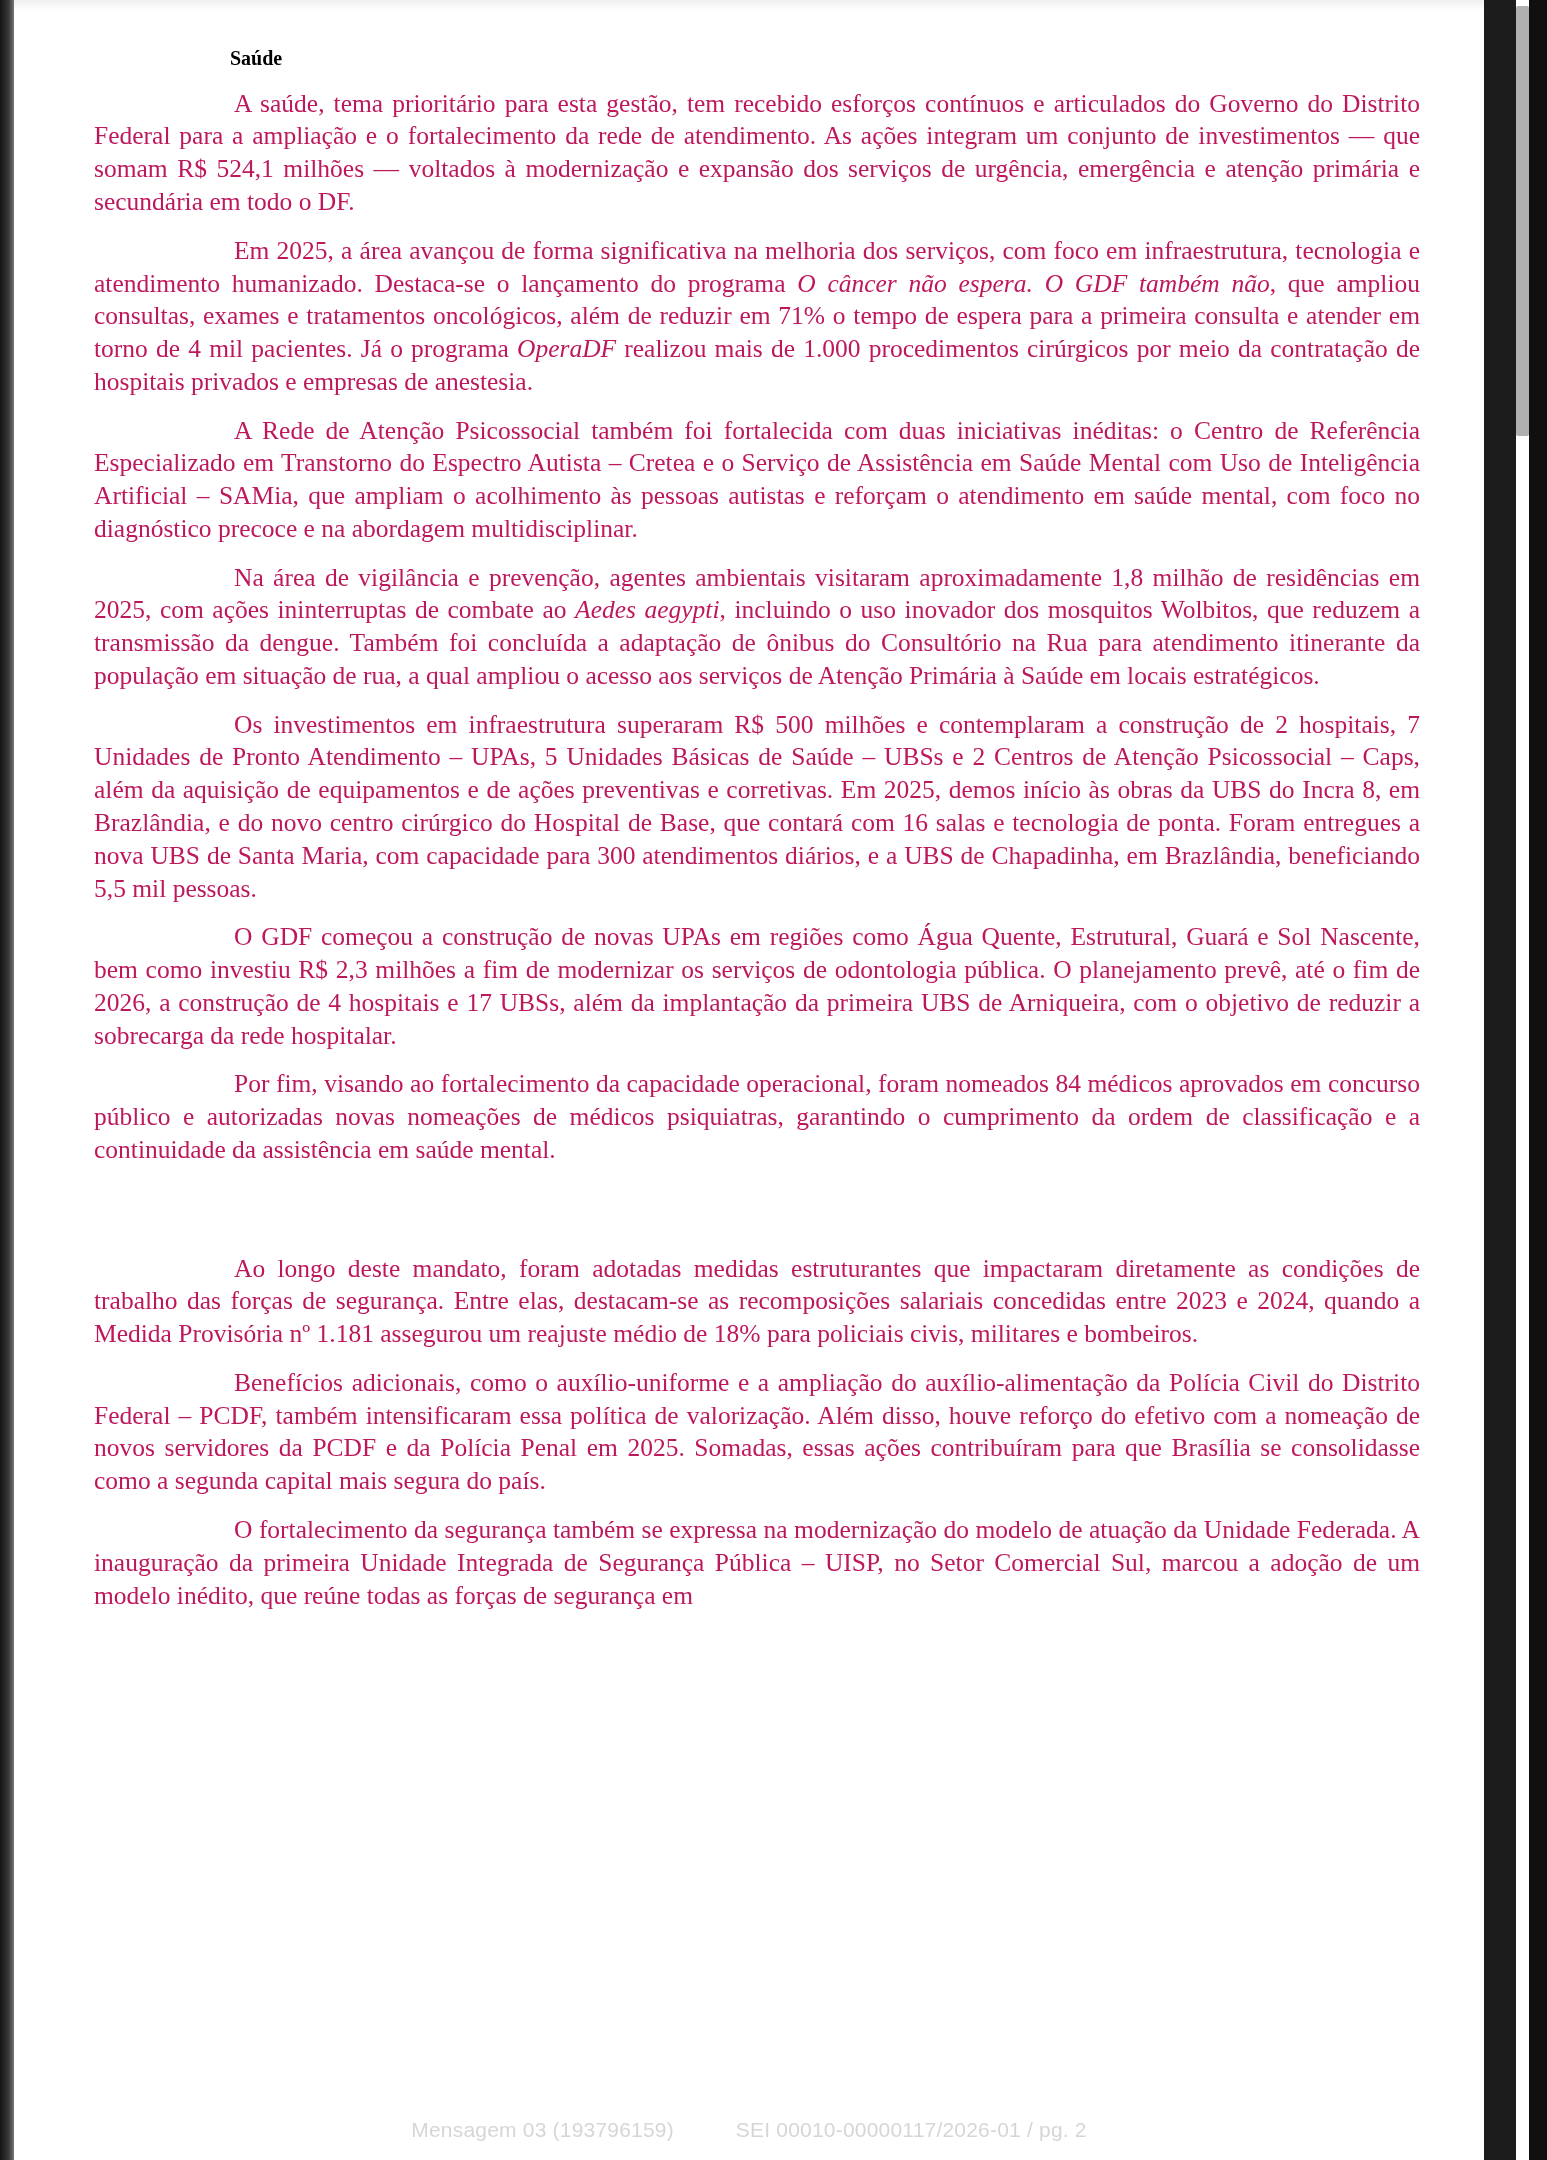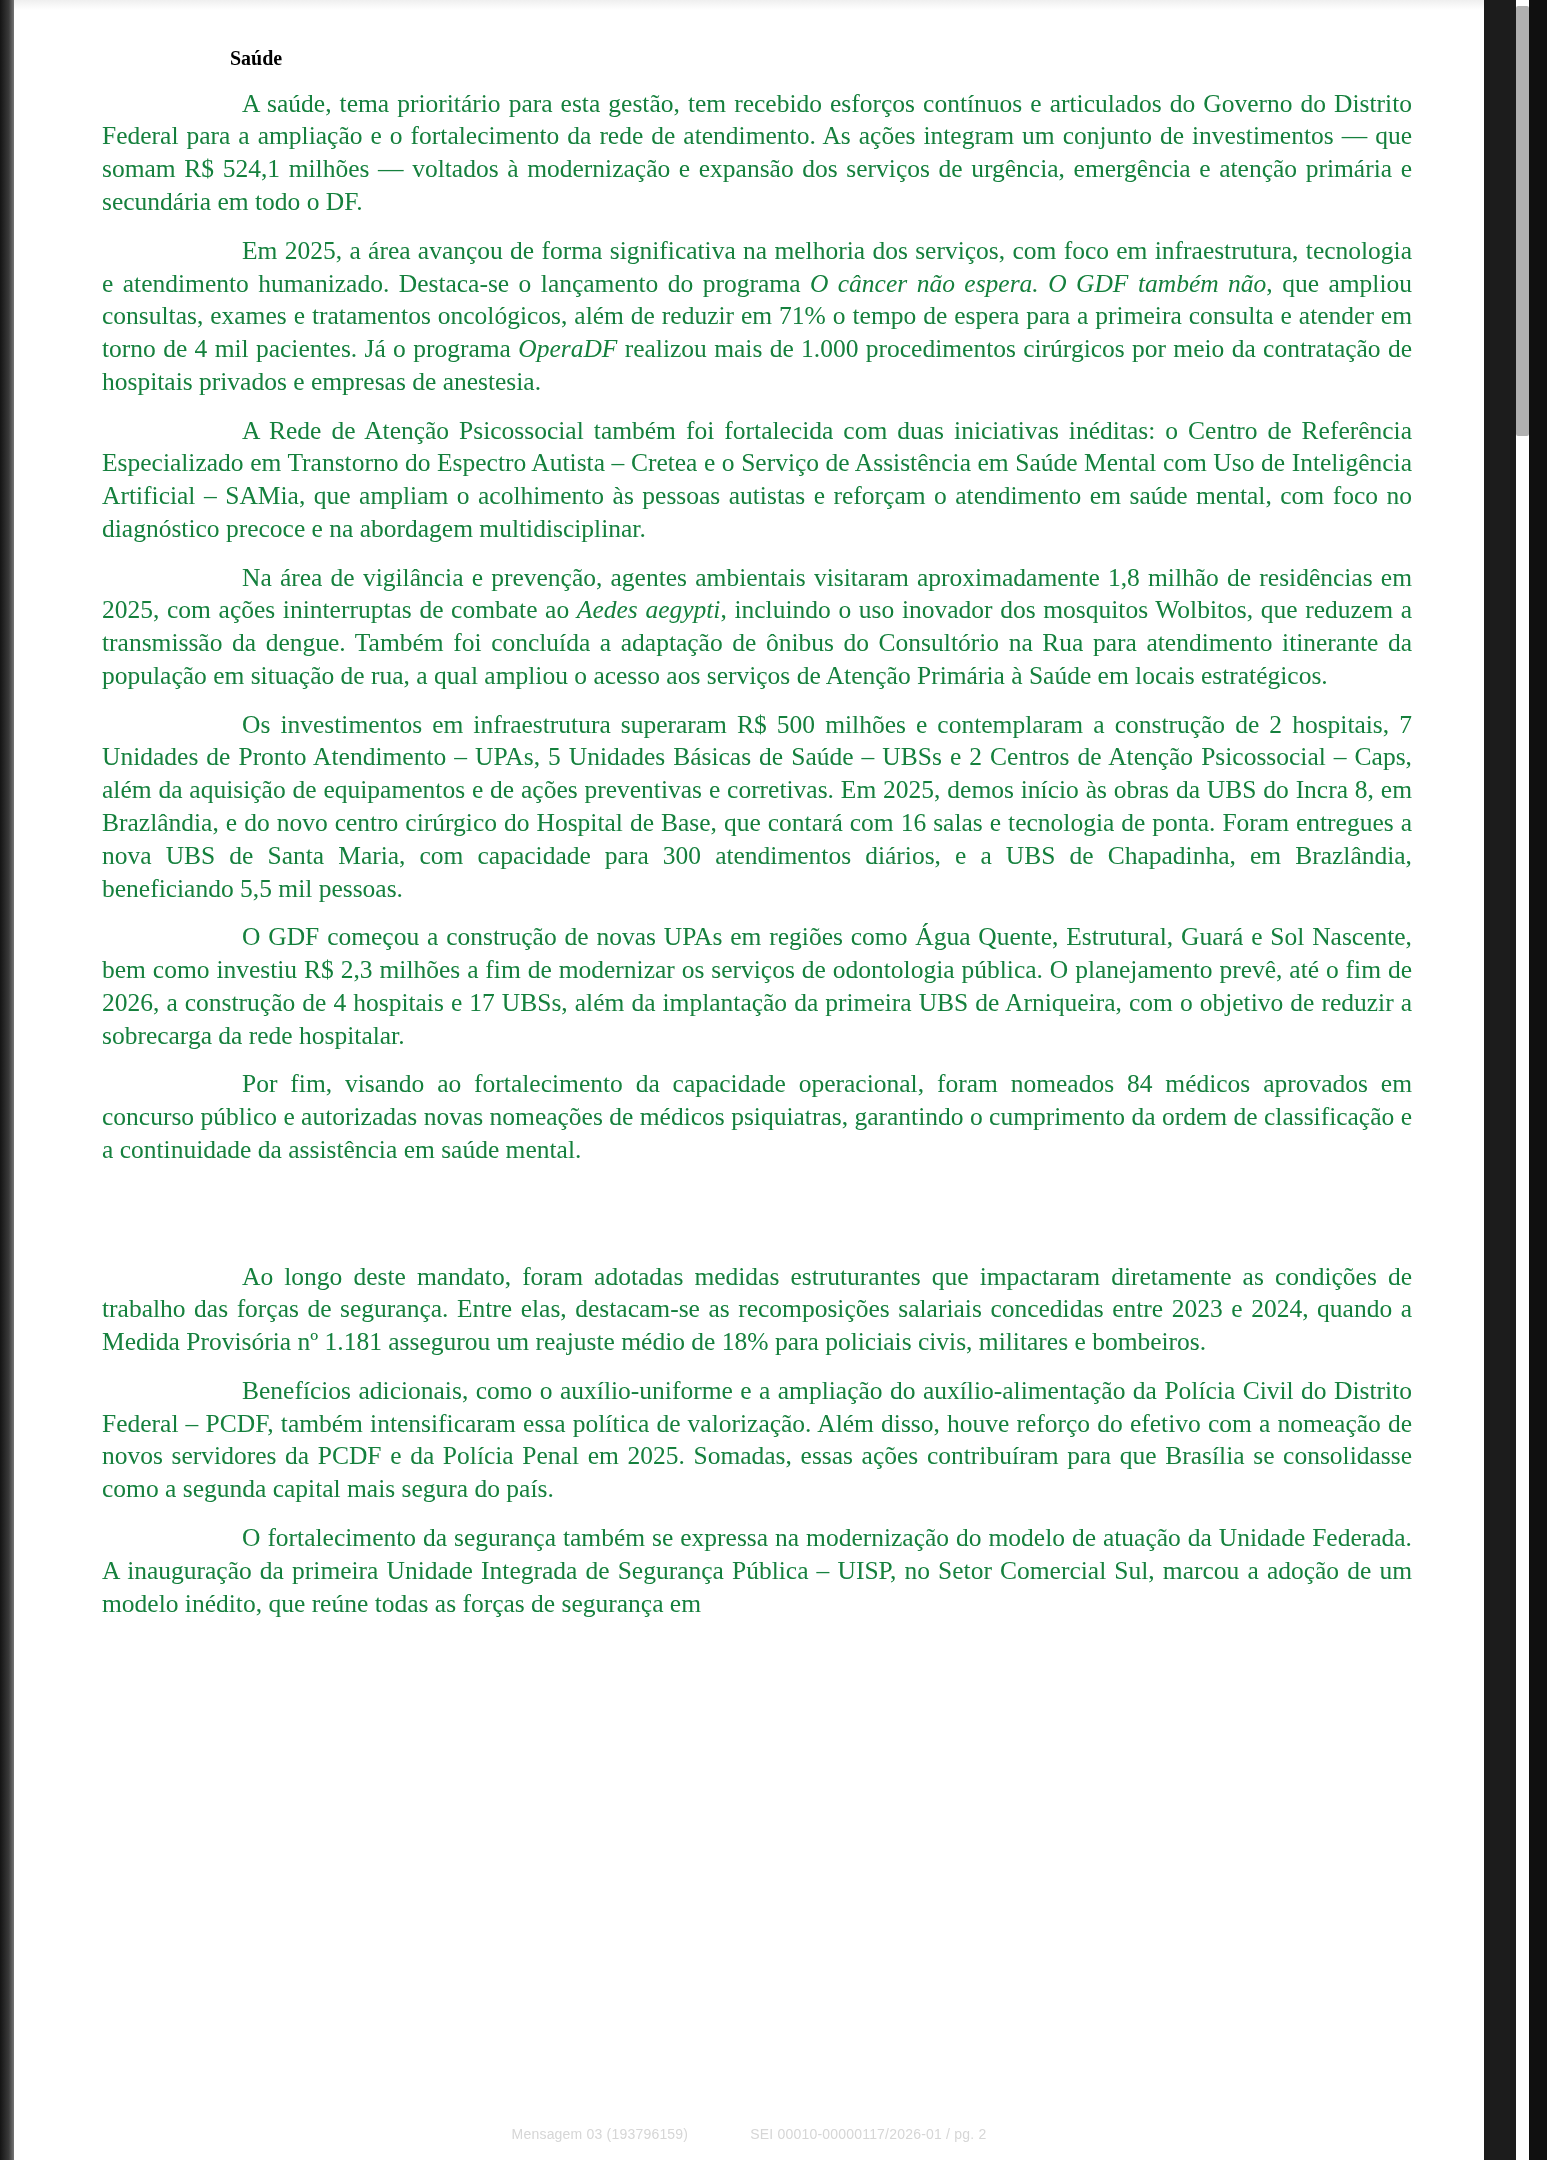--- a/index.html
+++ b/index.html
@@ -92,43 +92,43 @@
     font-weight: bold;
     margin: 0 0 0 0;
     padding: 0 0 0 0;
     text-indent: 140px;
     text-align: left;
     line-height: 1.285;
     color: #000;
   }
 
   p.para {
-    margin: 12px;
+    margin: 4px;
     padding: 0;
     text-indent: 140px;
     text-align: justify;
-    color: #15803d;
+    color: #be185d;
   }
 
   p.para.tight-top { margin-top: 16px; }
   .spacer-lg { height: 66px; }
 
   em.it { font-style: italic; }
 
   
   #doc-footer {
     position: absolute;
     left: 14px;
     bottom: 18px;
     width: 1470px;
     display: flex;
     justify-content: center;
     gap: 62px;
     font-family: "Liberation Sans", "DejaVu Sans", sans-serif;
-    font-size: 14px;
+    font-size: 21px;
     color: #d6d6d6;
     letter-spacing: 0.2px;
     user-select: none;
   }
   #doc-footer span { white-space: nowrap; }
 </style>
 </head>
 <body>
 
 <div id="viewer">

